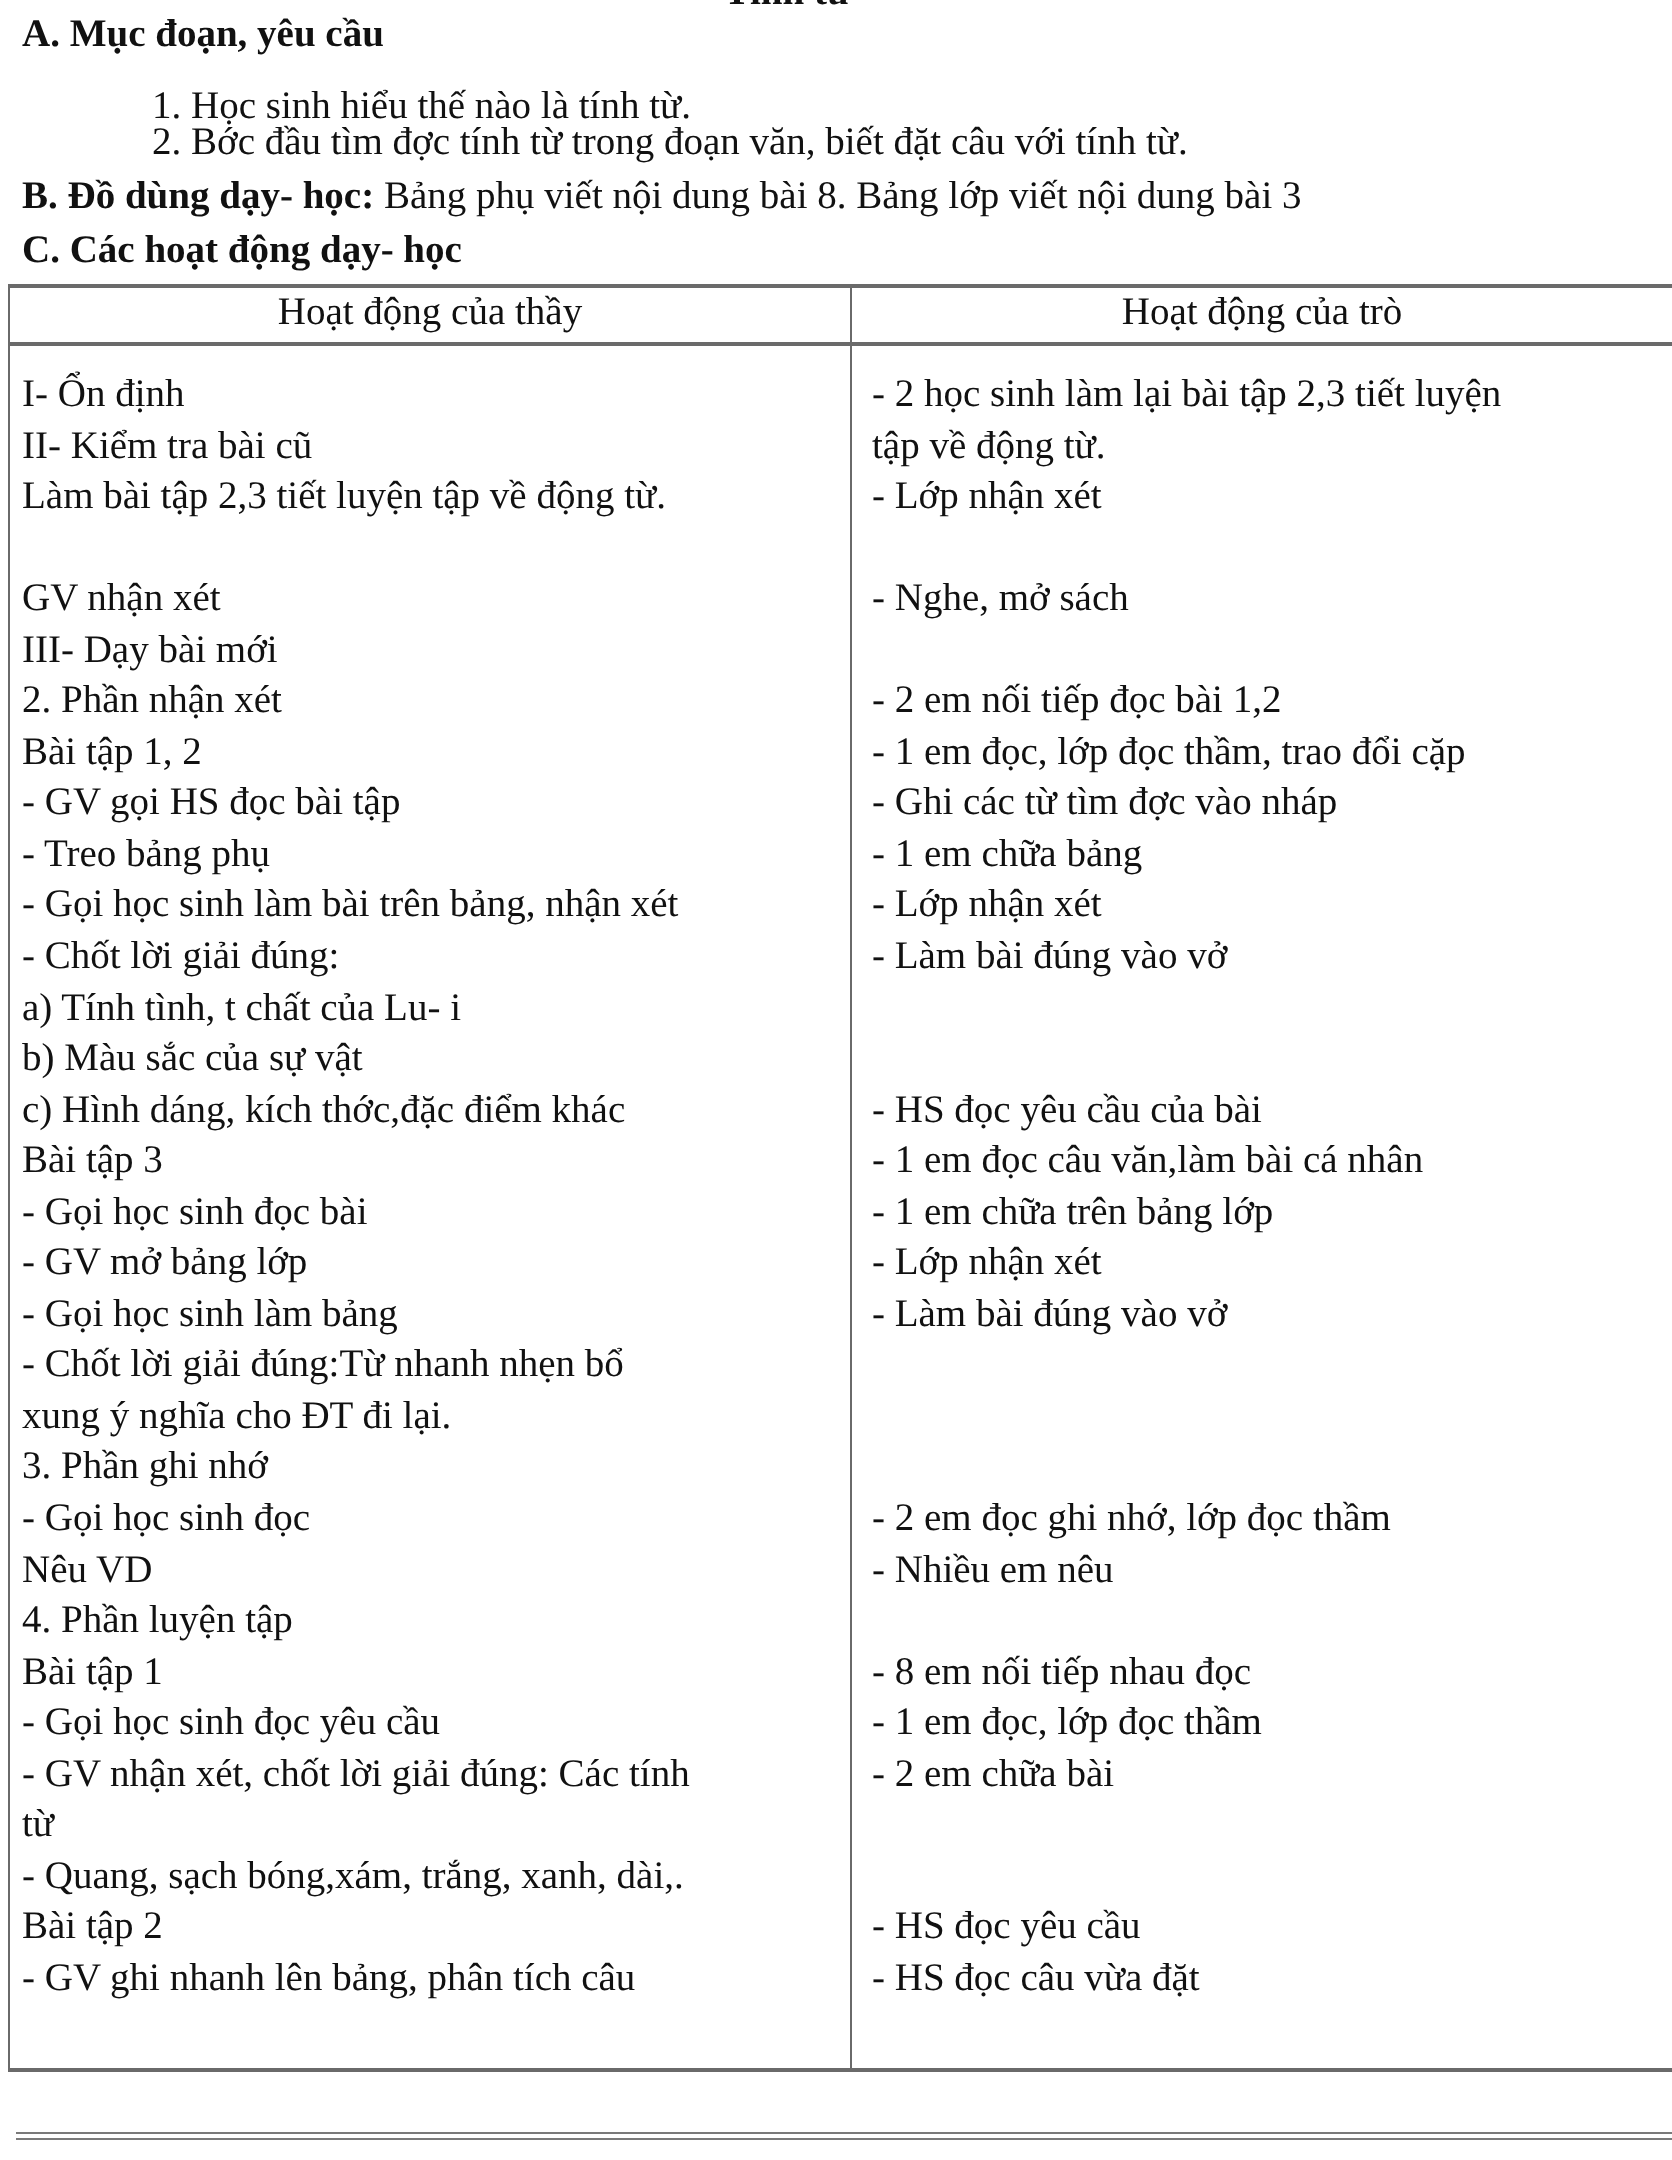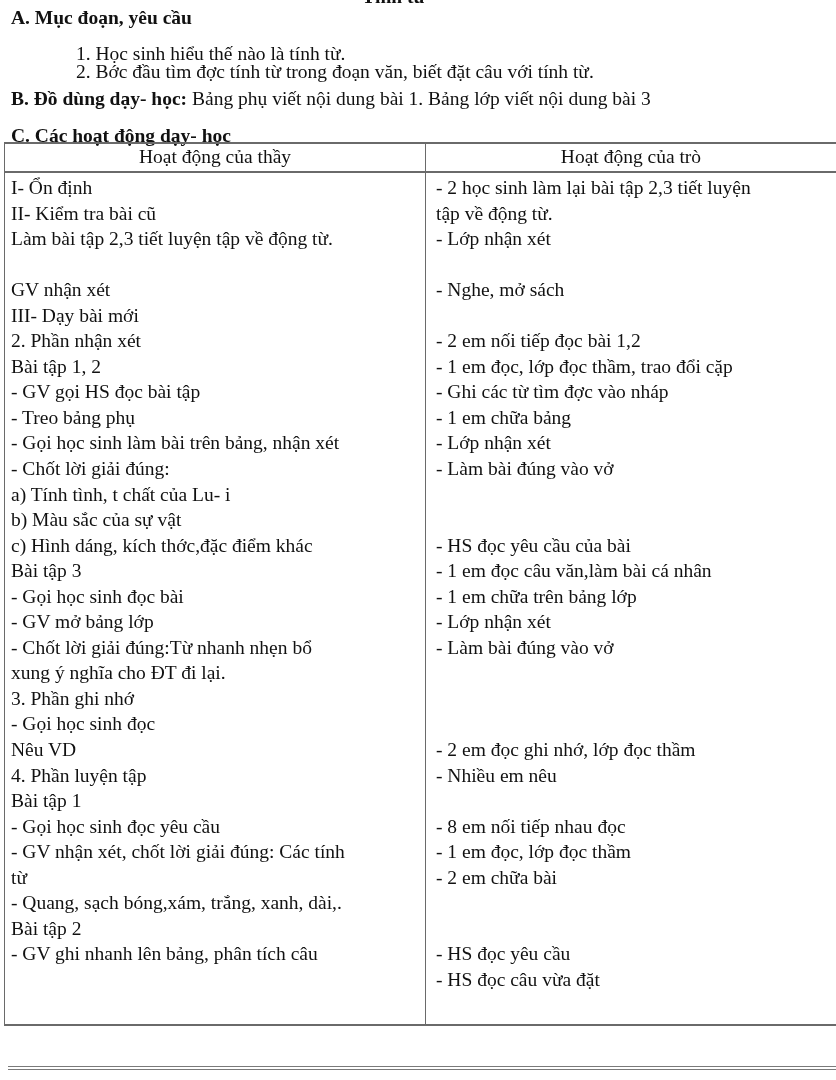--- a/index.html
+++ b/index.html
@@ -21,40 +21,40 @@
     position: absolute; left: 4px; top: 142px; width: 900px;
     border-top: 2px solid #6a6a6a;
     border-bottom: 2px solid #6a6a6a;
     border-left: 1.5px solid #6a6a6a;
   }
   .thead { display: flex; height: 27px; border-bottom: 2px solid #6a6a6a; }
   .thead .c1, .thead .c2 { text-align: center; line-height: 26px; }
   .c1 { width: 421px; border-right: 1.5px solid #6a6a6a; box-sizing: border-box; }
   .c2 { width: 410px; box-sizing: border-box; }
   .tbody { display: flex; }
-  .col { display: flex; flex-direction: column; padding-top: 2px; padding-bottom: 6px; }
+  .col { display: flex; flex-direction: column; padding-top: 12px; padding-bottom: 6px; }
   .col.c1 { padding-left: 6px; }
   .col.c2 { padding-left: 10px; }
   .line { height: 25.56px; line-height: 25.56px; white-space: nowrap; }
 
   .footer-rule {
     position: absolute; left: 8px; top: 1066px; width: 830px;
     border-top: 1.5px solid #7a7a7a; height: 2px; border-bottom: 1.5px solid #7a7a7a;
   }
 </style>
 </head>
 <body>
 
 <div class="title-cut">Tính từ</div>
 
 <div class="sec" style="top:6px;"><b>A. Mục đoạn, yêu cầu</b></div>
 <div class="indent" style="top:42px;">1. Học sinh hiểu thế nào là tính từ.</div>
 <div class="indent" style="top:60px;">2. Bớc đầu tìm đợc tính từ trong đoạn văn, biết đặt câu với tính từ.</div>
-<div class="sec" style="top:87px;"><b>B. Đồ dùng dạy- học:</b><span> Bảng phụ viết nội dung bài 1. Bảng lớp viết nội dung bài 3</span></div>
-<div class="sec" style="top:124px;"><b>C. Các hoạt động dạy- học</b></div>
+<div class="sec" style="top:87px;"><b>B. Đồ dùng dạy- học:</b><span> Bảng phụ viết nội dung bài 8. Bảng lớp viết nội dung bài 3</span></div>
+<div class="sec" style="top:114px;"><b>C. Các hoạt động dạy- học</b></div>
 
 <div class="table">
   <div class="thead">
     <div class="c1">Hoạt động của thầy</div>
     <div class="c2">Hoạt động của trò</div>
   </div>
   <div class="tbody">
     <div class="col c1" id="teacher-col">
         <div class="line">I- Ổn định</div>
         <div class="line">II- Kiểm tra bài cũ</div>
@@ -67,20 +67,21 @@
         <div class="line"> - GV gọi HS đọc bài tập</div>
         <div class="line"> - Treo bảng phụ</div>
         <div class="line"> - Gọi học sinh làm bài trên bảng, nhận xét</div>
         <div class="line"> - Chốt lời giải đúng:</div>
         <div class="line">a) Tính tình, t chất của Lu- i</div>
         <div class="line">b) Màu sắc của sự vật</div>
         <div class="line">c) Hình dáng, kích thớc,đặc điểm khác</div>
         <div class="line">Bài tập 3</div>
         <div class="line"> - Gọi học sinh đọc bài</div>
         <div class="line"> - GV mở bảng lớp</div>
+        <div class="line"> - Gọi học sinh làm bảng</div>
         <div class="line"> - Chốt lời giải đúng:Từ nhanh nhẹn bổ</div>
         <div class="line">xung ý nghĩa cho ĐT đi lại.</div>
         <div class="line">3. Phần ghi nhớ</div>
         <div class="line"> - Gọi học sinh đọc</div>
         <div class="line">Nêu VD</div>
         <div class="line">4. Phần luyện tập</div>
         <div class="line">Bài tập 1</div>
         <div class="line"> - Gọi học sinh đọc yêu cầu</div>
         <div class="line"> - GV nhận xét, chốt lời giải đúng: Các tính</div>
         <div class="line">từ</div>

